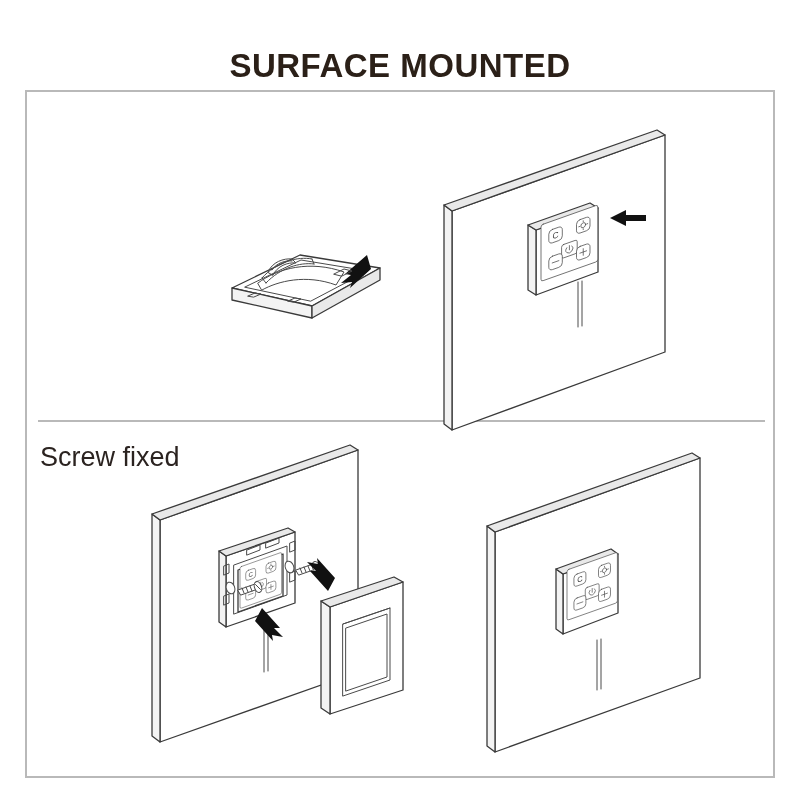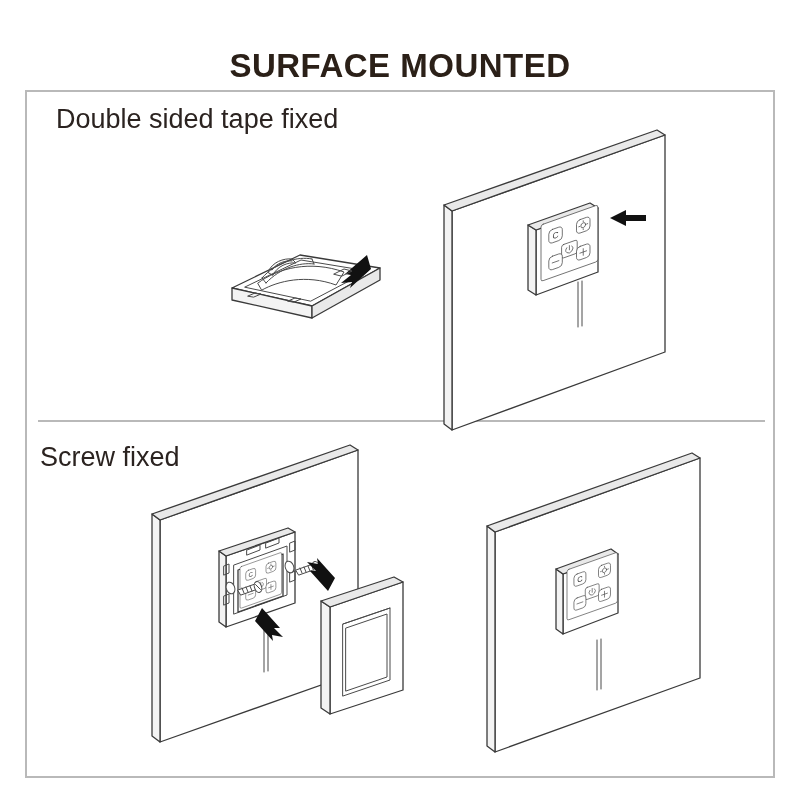--- a/index.html
+++ b/index.html
@@ -59,21 +59,20 @@
 </head>
 <body>
 
 <div id="page">
 
   <div class="title">SURFACE MOUNTED</div>
 
   <div class="frame"></div>
   <div class="divider"></div>
 
-  <div class="section-label" id="label-tape">Double sided tape fixed</div>
 
   <div class="section-label" id="label-screw">Screw fixed</div>
 
   <div class="art">
   <svg width="800" height="800" viewBox="0 0 800 800" xmlns="http://www.w3.org/2000/svg">
 
     <defs>
 
       <g id="keypad">
         <rect x="0" y="0" width="80" height="80" rx="3" class="face"></rect>

